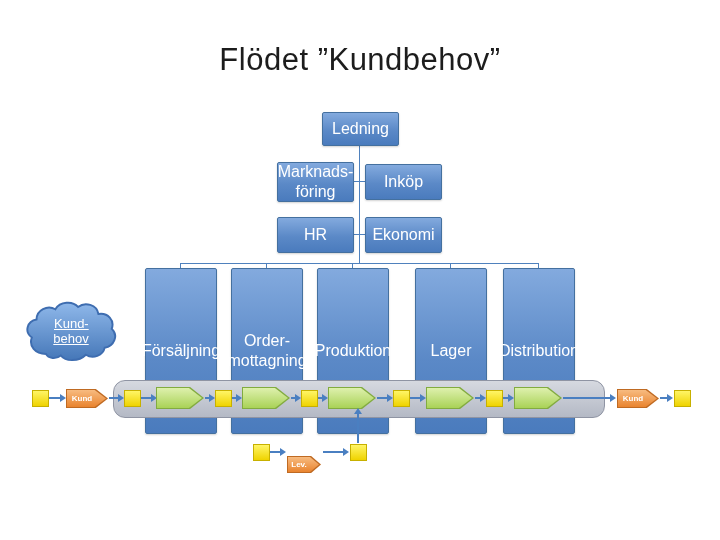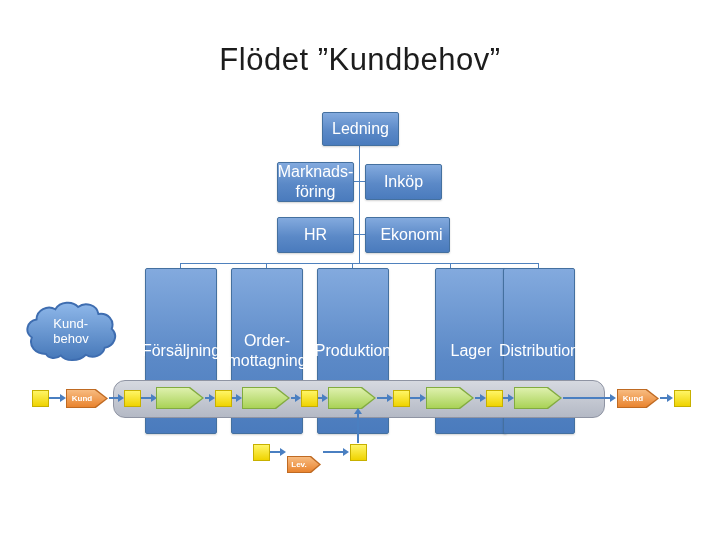--- a/index.html
+++ b/index.html
@@ -57,22 +57,22 @@
                  border-top:4px solid transparent; border-bottom:4px solid transparent; }
   .connv { position:absolute; width:2px; background:#4a7fc1; }
   .connv::before { content:""; position:absolute; top:-6px; left:-3px;
                  border-bottom:6px solid #4a7fc1;
                  border-left:4px solid transparent; border-right:4px solid transparent; }
 
   
   .cloud { position:absolute; }
   .cloud svg { position:absolute; inset:0; width:100%; height:100%; }
   .cloud-label { position:absolute; inset:0; display:flex; align-items:center;
-                 justify-content:center; text-align:left; color:#fff;
-                 font-size:13px; line-height:1.15; white-space:pre-line; }
+                 justify-content:center; text-align:right; color:#fff;
+                 font-size:13px; line-height:1.15; white-space:pre-line;text-decoration:underline; }
 </style>
 </head>
 <body>
 
 <div class="slide">
 
   <div class="title">Flödet ”Kundbehov”</div>
 
   <div class="vline" style="left:359px; top:144px; height:119px;"></div>
   <div class="hline" style="left:352px; top:181px; width:13px;"></div>
@@ -82,27 +82,27 @@
   <div class="vline" style="left:266px; top:263px; height:7px;"></div>
   <div class="vline" style="left:352px; top:263px; height:7px;"></div>
   <div class="vline" style="left:450px; top:263px; height:7px;"></div>
   <div class="vline" style="left:538px; top:263px; height:7px;"></div>
 
   <div class="box" style="left:322px; top:112px; width:75px; height:32px;">Ledning</div>
   <div class="box" style="left:277px; top:162px; width:75px; height:38px;">Marknads-
 föring</div>
   <div class="box" style="left:365px; top:164px; width:75px; height:34px;">Inköp</div>
   <div class="box" style="left:277px; top:217px; width:75px; height:34px;">HR</div>
-  <div class="box" style="left:365px; top:217px; width:75px; height:34px;padding-left:8px;">Ekonomi</div>
+  <div class="box" style="left:365px; top:217px; width:75px; height:34px;">Ekonomi</div>
 
   <div class="box" style="left:231px; top:268px; width:70px; height:164px;">Order-
 mottagning</div>
   <div class="box" style="left:145px; top:268px; width:70px; height:164px;">Försäljning</div>
   <div class="box" style="left:317px; top:268px; width:70px; height:164px;">Produktion</div>
-  <div class="box" style="left:435px; top:268px; width:70px; height:164px;">Lager</div>
+  <div class="box" style="left:415px; top:268px; width:70px; height:164px;">Lager</div>
   <div class="box" style="left:503px; top:268px; width:70px; height:164px;">Distribution</div>
 
   <div class="cloud" style="left:24px; top:297px; width:94px; height:70px;">
     <svg viewBox="0 0 120 80">
       <defs>
         <linearGradient id="cgL" x1="0" y1="0" x2="0" y2="1">
           <stop offset="0" stop-color="#8fb8ea"></stop>
             <stop offset="1" stop-color="#4577b8"></stop>
         </linearGradient>
       </defs>

